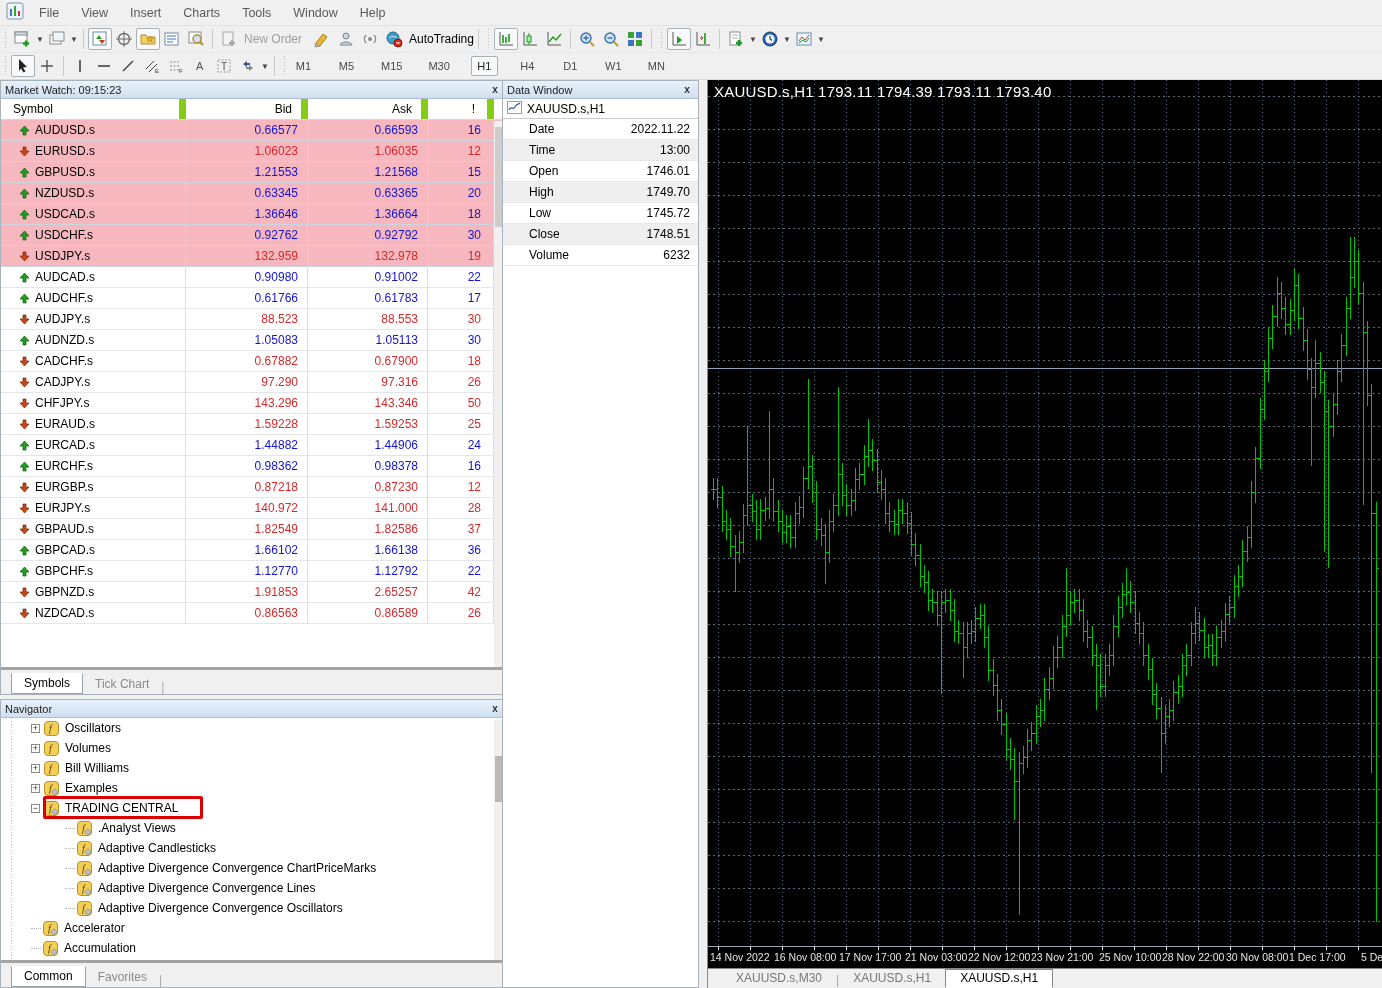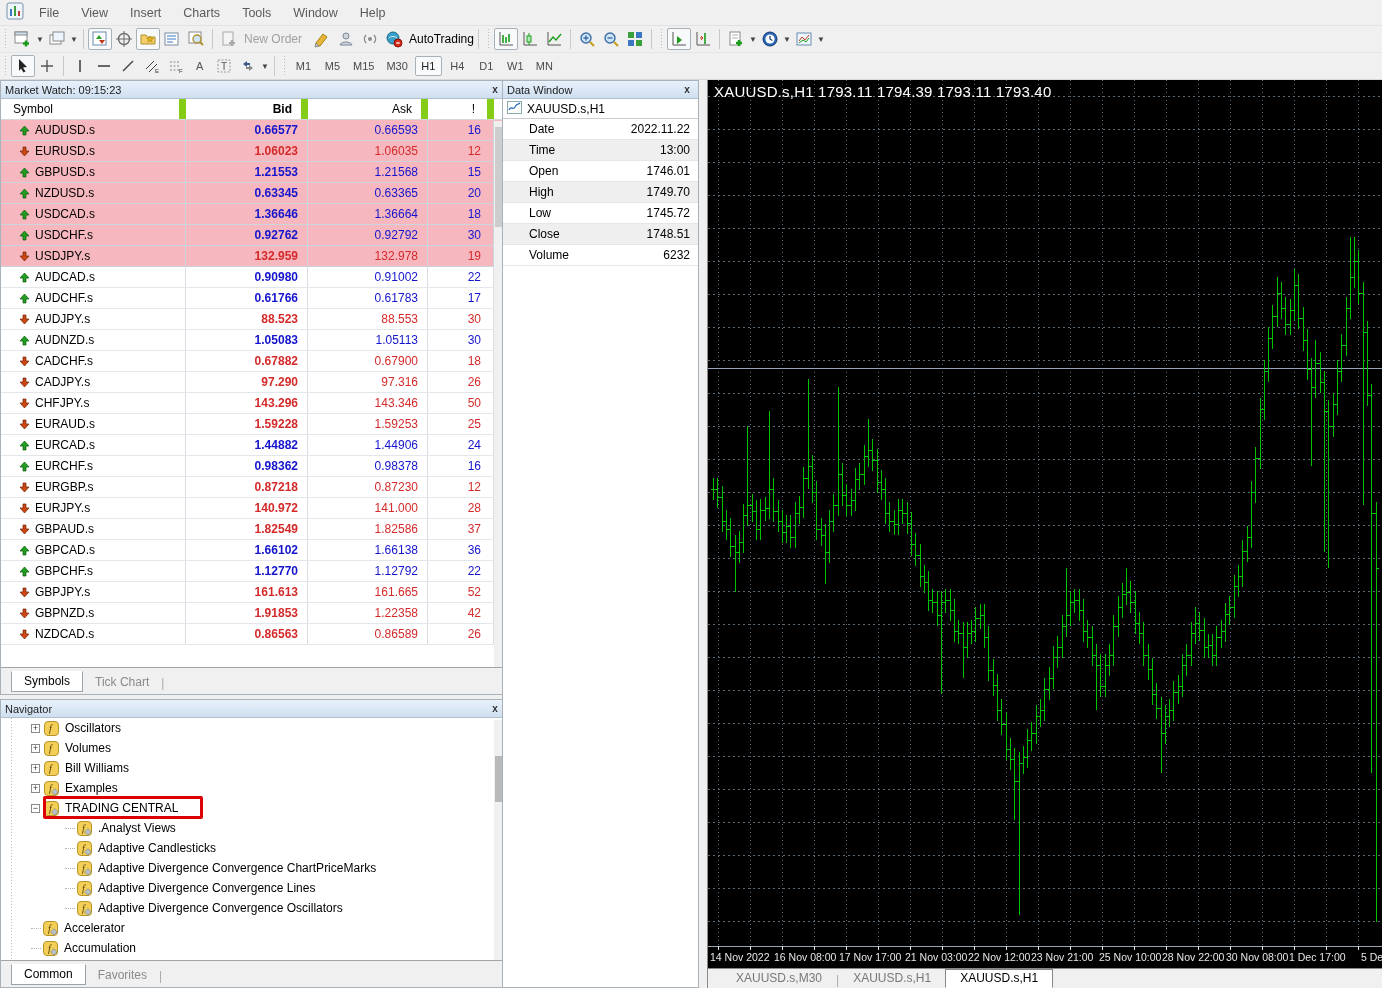--- a/index.html
+++ b/index.html
@@ -25,34 +25,34 @@
   
   .panel { position:absolute; background:#fff; border:1px solid #a9b1b9; }
   .ptitle { height:18px; background:linear-gradient(#e8f1fb,#cfdff0); border-bottom:1px solid #aebfd0; display:flex; align-items:center; padding:0 4px; font-size:11px; color:#1c1c1c; }
   .ptitle .x { margin-left:auto; font-size:10px; font-weight:bold; color:#333; width:14px; text-align:center; cursor:default; }
 
   
   #mw { left:0; top:80px; width:507px; height:615px; }
   #mw-head { display:flex; height:21px; border-bottom:1px solid #d4d8dc; font-size:12px; align-items:center; }
   #mw-head div { border-right:7px solid #84cc16; height:100%; display:flex; align-items:center; }
   .c-sym { width:185px; padding-left:12px; }
-  .c-bid { width:122px; justify-content:flex-end; padding-right:9px;font-weight:bold; }
+  .c-bid { width:122px; justify-content:flex-end; padding-right:9px; }
   .c-ask { width:120px; justify-content:flex-end; padding-right:9px; }
   .c-spr { width:66px; justify-content:flex-end; padding-right:12px; }
   .mrow { display:flex; height:21px; align-items:center; border-bottom:1px solid #e3e6ea; font-size:12px; }
   .mrow.pink { background:#f6b8be; border-bottom-color:#ccd4dd; }
   .mrow > div { height:100%; display:flex; align-items:center; border-right:1px solid #dadee2; }
   .mrow.pink > div { border-right-color:#ccd4dd; }
   .sym-name { margin-left:5px; }
   .arr { width:11px; height:11px; margin-left:6px; }
   .v-up { color:#1414cc; }
   .v-dn { color:#d42a2a; }
   #mw-scroll { position:absolute; right:1px; top:40px; width:11px; height:553px; background:#f0f0f0; }
   #mw-thumb { position:absolute; left:1px; top:6px; width:9px; height:100px; background:#cdcdcd; }
-  .tabstrip { position:absolute; left:0; bottom:0; width:100%; height:27px; background:#f0f0f0; border-top:1px solid #a3a3a3; display:flex; align-items:center; padding:2px 0 0 10px; font-size:12px; }
+  .tabstrip { position:absolute; left:0; bottom:0; width:100%; height:27px; background:#f0f0f0; border-top:3px solid #a3a3a3; display:flex; align-items:flex-end; padding:2px 0 0 10px; font-size:12px; }
   .tab { padding:2px 12px 3px; color:#8a8a8a; }
   .tab.on { background:#fff; border:1px solid #9aa2aa; border-top-color:#fff; margin-top:-1px; color:#000; }
   .tabsep { color:#aaa; margin-top:2px; }
 
   
   #nav { left:0; top:699px; width:507px; height:289px; }
   #tree { position:relative; height:243px; overflow:hidden; background:#fff; }
   #treeline { position:absolute; left:10px; top:0; width:1px; height:100%; background-image:repeating-linear-gradient(to bottom,#c4c4c4 0 1px,transparent 1px 3px); }
   .nrow { position:relative; height:20px; display:flex; align-items:center; font-size:12px; white-space:nowrap; }
   .stub { height:1px; border-top:1px dotted #b5b5b5; width:10px; margin-right:2px; }
@@ -327,21 +327,21 @@
     </span>
   <span class="tb">
       <svg width="16" height="16" viewBox="0 0 16 16">
         <path d="M3 6l4-3v2h3v2H7v2z" fill="#3a5a8a"></path>
         <path d="M13 10l-4 3v-2H6V9h3V7z" fill="#888"></path>
       </svg>
     </span>
   <span class="dd">▼</span>
   <span class="sep"></span>
   <span class="hnd"></span>
-  <div id="tf-group" style="display:flex;gap:2px">
+  <div id="tf-group" style="display:flex;gap:16px">
       <span class="tf">M1</span>
       <span class="tf">M5</span>
       <span class="tf">M15</span>
       <span class="tf">M30</span>
       <span class="tf on">H1</span>
       <span class="tf">H4</span>
       <span class="tf">D1</span>
       <span class="tf">W1</span>
       <span class="tf">MN</span>
     </div>
@@ -599,35 +599,24 @@
         </div>
         <div class="c-bid v-up">1.12770</div>
         <div class="c-ask v-up">1.12792</div>
         <div class="c-spr v-up">22</div>
       </div>
       <div class="mrow">
         <div class="c-sym">
           <svg class="arr" viewBox="0 0 11 11">
             <path d="M5.5 10 1 5h3V1h3v4h3z" fill="#cc4512" stroke="#6e2406" stroke-width="0.7"></path>
           </svg>
-          <span class="sym-name">GBPJPY.s</span>
-        </div>
-        <div class="c-bid v-dn">161.613</div>
-        <div class="c-ask v-dn">161.665</div>
-        <div class="c-spr v-dn">52</div>
-      </div>
-      <div class="mrow">
-        <div class="c-sym">
-          <svg class="arr" viewBox="0 0 11 11">
-            <path d="M5.5 10 1 5h3V1h3v4h3z" fill="#cc4512" stroke="#6e2406" stroke-width="0.7"></path>
-          </svg>
           <span class="sym-name">GBPNZD.s</span>
         </div>
         <div class="c-bid v-dn">1.91853</div>
-        <div class="c-ask v-dn">1.22358</div>
+        <div class="c-ask v-dn">2.65257</div>
         <div class="c-spr v-dn">42</div>
       </div>
       <div class="mrow">
         <div class="c-sym">
           <svg class="arr" viewBox="0 0 11 11">
             <path d="M5.5 10 1 5h3V1h3v4h3z" fill="#cc4512" stroke="#6e2406" stroke-width="0.7"></path>
           </svg>
           <span class="sym-name">NZDCAD.s</span>
         </div>
         <div class="c-bid v-dn">0.86563</div>

